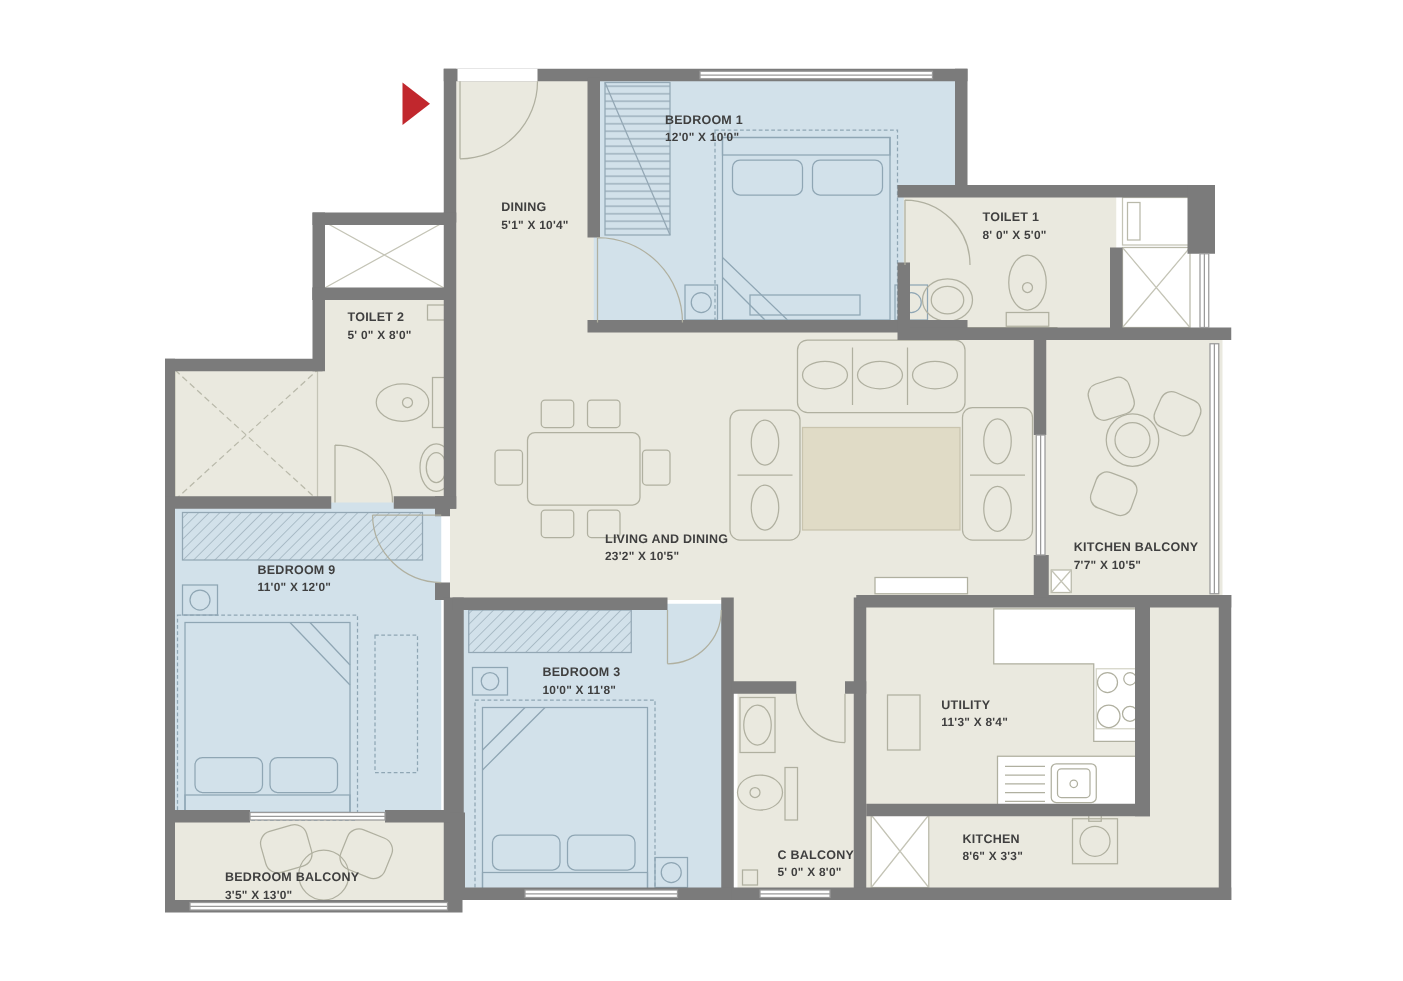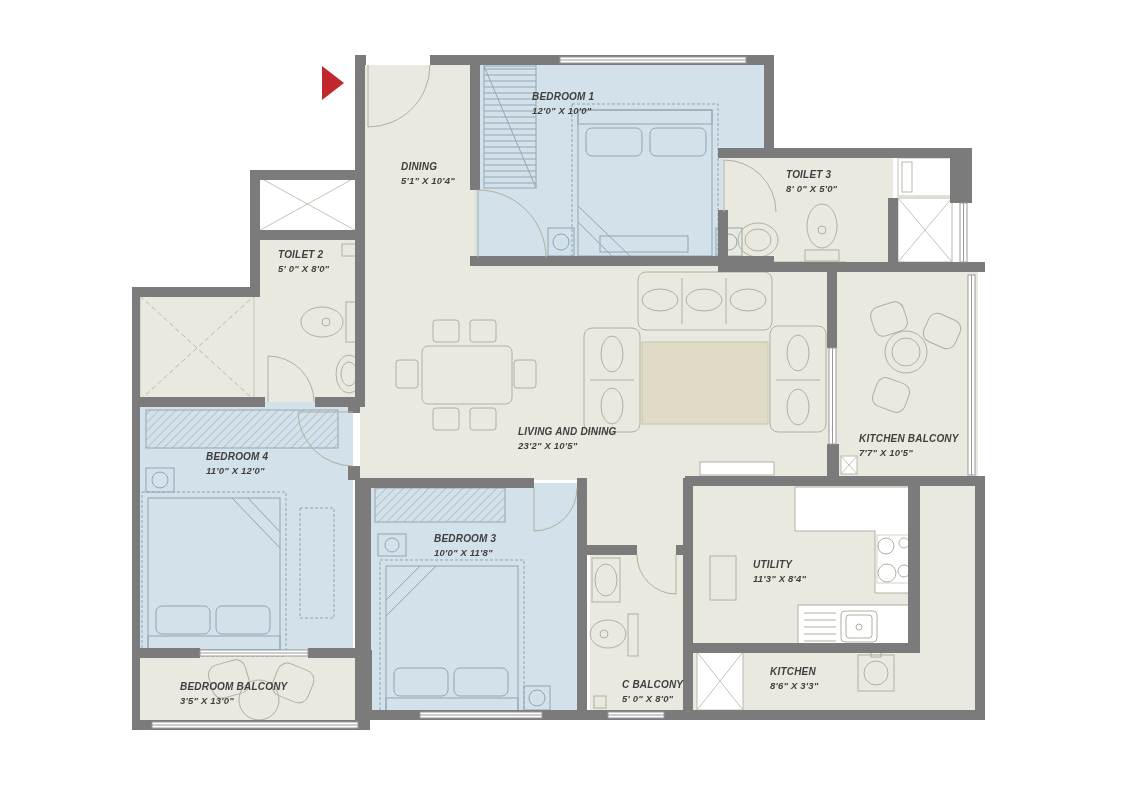--- a/index.html
+++ b/index.html
@@ -1,19 +1,19 @@
 <!DOCTYPE html>
 <html><head>
 <meta charset="utf-8">
 <style>
   html,body{margin:0;padding:0;background:#fff;}
   .canvas{position:relative;width:1122px;height:785px;background:#ffffff;overflow:hidden;
           font-family:"Liberation Sans",sans-serif;}
   .plan-svg{position:absolute;left:0;top:0;}
-  .room-label{position:absolute;color:#3f3f3f;line-height:14px;white-space:nowrap;z-index:5;font-style:italic;}
+  .room-label{position:absolute;color:#3f3f3f;line-height:14px;white-space:nowrap;z-index:5;}
   .room-label .rname{font-size:10px;font-weight:bold;letter-spacing:.2px;}
   .room-label .rdims{font-size:9.5px;font-weight:bold;letter-spacing:.2px;}
 </style>
 </head>
 <body>
 
 <div class="canvas">
 
 <svg class="plan-svg" width="1122" height="785" viewBox="0 0 1122 785">
   <defs>
@@ -296,32 +296,32 @@
 
 <div class="room-label" style="left:532px;top:90px">
   <div class="rname">BEDROOM 1</div>
   <div class="rdims">12'0" X 10'0"</div>
 </div>
 <div class="room-label" style="left:401px;top:160px">
   <div class="rname">DINING</div>
   <div class="rdims">5'1" X 10'4"</div>
 </div>
 <div class="room-label" style="left:786px;top:168px">
-  <div class="rname">TOILET 3</div>
+  <div class="rname">TOILET 1</div>
   <div class="rdims">8' 0" X 5'0"</div>
 </div>
 <div class="room-label" style="left:278px;top:248px">
   <div class="rname">TOILET 2</div>
   <div class="rdims">5' 0" X 8'0"</div>
 </div>
 <div class="room-label" style="left:206px;top:450px">
-  <div class="rname">BEDROOM 4</div>
+  <div class="rname">BEDROOM 9</div>
   <div class="rdims">11'0" X 12'0"</div>
 </div>
-<div class="room-label" style="left:518px;top:425px">
+<div class="room-label" style="left:484px;top:425px">
   <div class="rname">LIVING  AND DINING</div>
   <div class="rdims">23'2" X 10'5"</div>
 </div>
 <div class="room-label" style="left:859px;top:432px">
   <div class="rname">KITCHEN BALCONY</div>
   <div class="rdims">7'7" X 10'5"</div>
 </div>
 <div class="room-label" style="left:434px;top:532px">
   <div class="rname">BEDROOM 3</div>
   <div class="rdims">10'0" X 11'8"</div>
@@ -331,18 +331,18 @@
   <div class="rdims">11'3" X 8'4"</div>
 </div>
 <div class="room-label" style="left:622px;top:678px">
   <div class="rname">C BALCONY</div>
   <div class="rdims">5' 0" X 8'0"</div>
 </div>
 <div class="room-label" style="left:770px;top:665px">
   <div class="rname">KITCHEN</div>
   <div class="rdims">8'6" X 3'3"</div>
 </div>
-<div class="room-label" style="left:180px;top:680px">
+<div class="room-label" style="left:180px;top:696px">
   <div class="rname">BEDROOM BALCONY</div>
   <div class="rdims">3'5" X 13'0"</div>
 </div>
 
 </div>
 
 </body></html>

